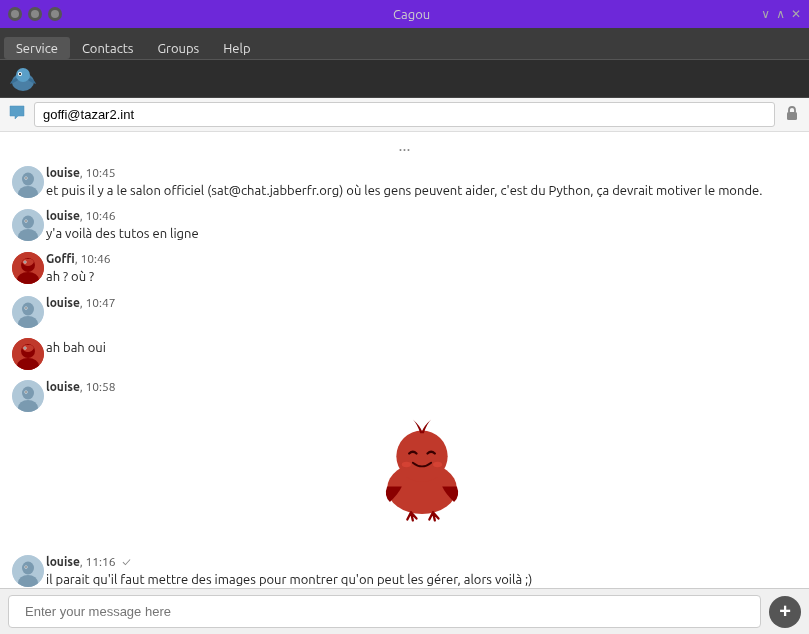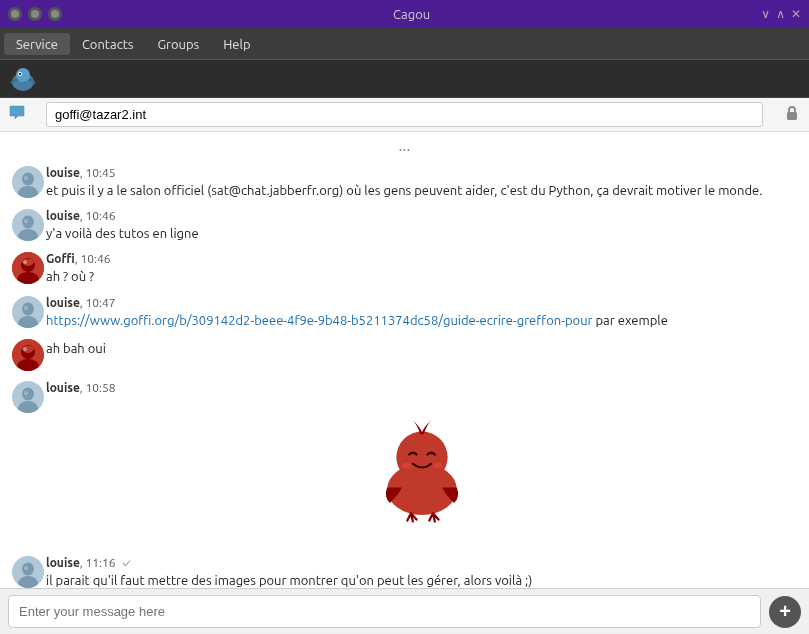--- a/index.html
+++ b/index.html
@@ -9,21 +9,21 @@
       font-family: 'Ubuntu', 'DejaVu Sans', Arial, sans-serif;
       font-size: 13px;
       background: #2d2d2d;
       overflow: hidden;
       display: flex;
       flex-direction: column;
     }
 
     
     .titlebar {
-      background: #4c1d95;
+      background: #6d28d9;
       height: 28px;
       display: flex;
       align-items: center;
       padding: 0 8px;
       gap: 8px;
       flex-shrink: 0;
     }
     .titlebar-controls {
       display: flex;
       gap: 6px;
@@ -57,21 +57,21 @@
       color: #aaa;
       font-size: 12px;
       cursor: pointer;
     }
 
     
     .menubar {
       background: #3c3c3c;
       height: 32px;
       display: flex;
-      align-items: center;
+      align-items: flex-end;
       padding: 0 4px;
       border-bottom: 1px solid #555;
       flex-shrink: 0;
     }
     .menubar-item {
       color: #e0e0e0;
       padding: 4px 12px;
       cursor: pointer;
       border-radius: 3px;
       font-size: 13px;
@@ -102,21 +102,21 @@
       overflow: hidden;
     }
 
     
     .contact-bar {
       display: flex;
       align-items: center;
       padding: 4px 8px;
       background: #f5f5f5;
       border-bottom: 1px solid #ddd;
-      gap: 20px;
+      gap: 8px;
       flex-shrink: 0;
     }
     .contact-icon {
       color: #666;
       font-size: 16px;
     }
     .contact-input {
       flex: 1;
       border: 1px solid #ccc;
       border-radius: 3px;
@@ -217,21 +217,21 @@
       padding: 6px 8px;
       background: #f0f0f0;
       border-top: 1px solid #ccc;
       gap: 8px;
       flex-shrink: 0;
     }
     .message-input {
       flex: 1;
       border: 1px solid #ccc;
       border-radius: 4px;
-      padding: 8px 10px;
+      padding: 8px 16px;
       font-size: 13px;
       background: white;
       color: #aaa;
     }
     .send-btn {
       width: 32px;
       height: 32px;
       border-radius: 50%;
       background: #555;
       border: none;
@@ -376,23 +376,20 @@
           <ellipse cx="16" cy="13" rx="6" ry="6.5" fill="#7a9ab0"></ellipse>
           <ellipse cx="16" cy="28" rx="10" ry="8" fill="#7a9ab0"></ellipse>
           <circle cx="14" cy="12" r="1.5" fill="white"></circle>
           <circle cx="14" cy="12" r="0.8" fill="#333"></circle>
         </svg>
       </div>
       <div class="message-content">
         <div class="message-header">
           <strong>louise</strong>, <span>10:47</span>
         </div>
-        <div class="message-text">
-          <a class="message-link" href="#">https://www.goffi.org/b/309142d2-beee-4f9e-9b48-b5211374dc58/guide-ecrire-greffon-pour</a><span> par exemple</span>
-        </div>
       </div>
     </div>
 
     <div class="message-group">
       <div class="avatar avatar-goffi">
         <svg width="32" height="32" viewBox="0 0 32 32" xmlns="http://www.w3.org/2000/svg">
           <circle cx="16" cy="16" r="16" fill="#c0392b"></circle>
           <ellipse cx="16" cy="13" rx="7" ry="7" fill="#8B0000"></ellipse>
           <ellipse cx="16" cy="28" rx="11" ry="8" fill="#8B0000"></ellipse>
           <path d="M10 10 Q12 6 16 7 Q20 6 22 10 Q20 14 16 14 Q12 14 10 10z" fill="#c0392b"></path>

